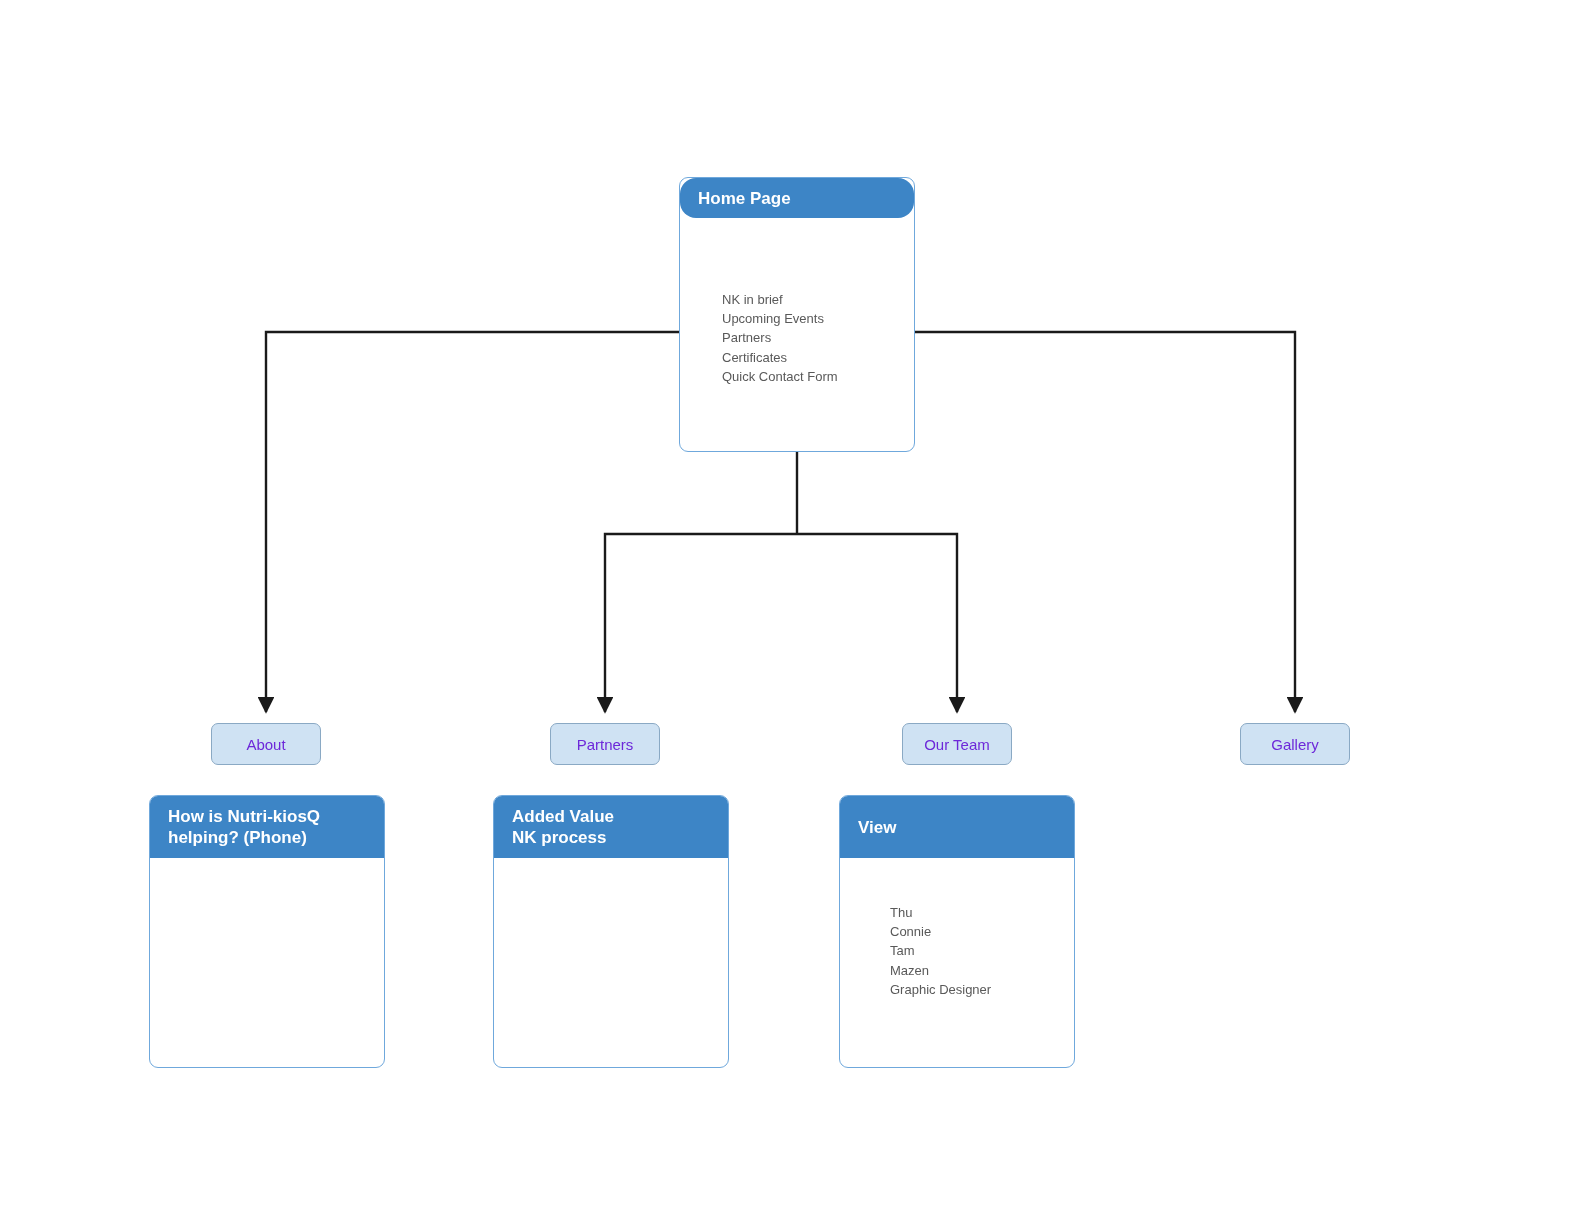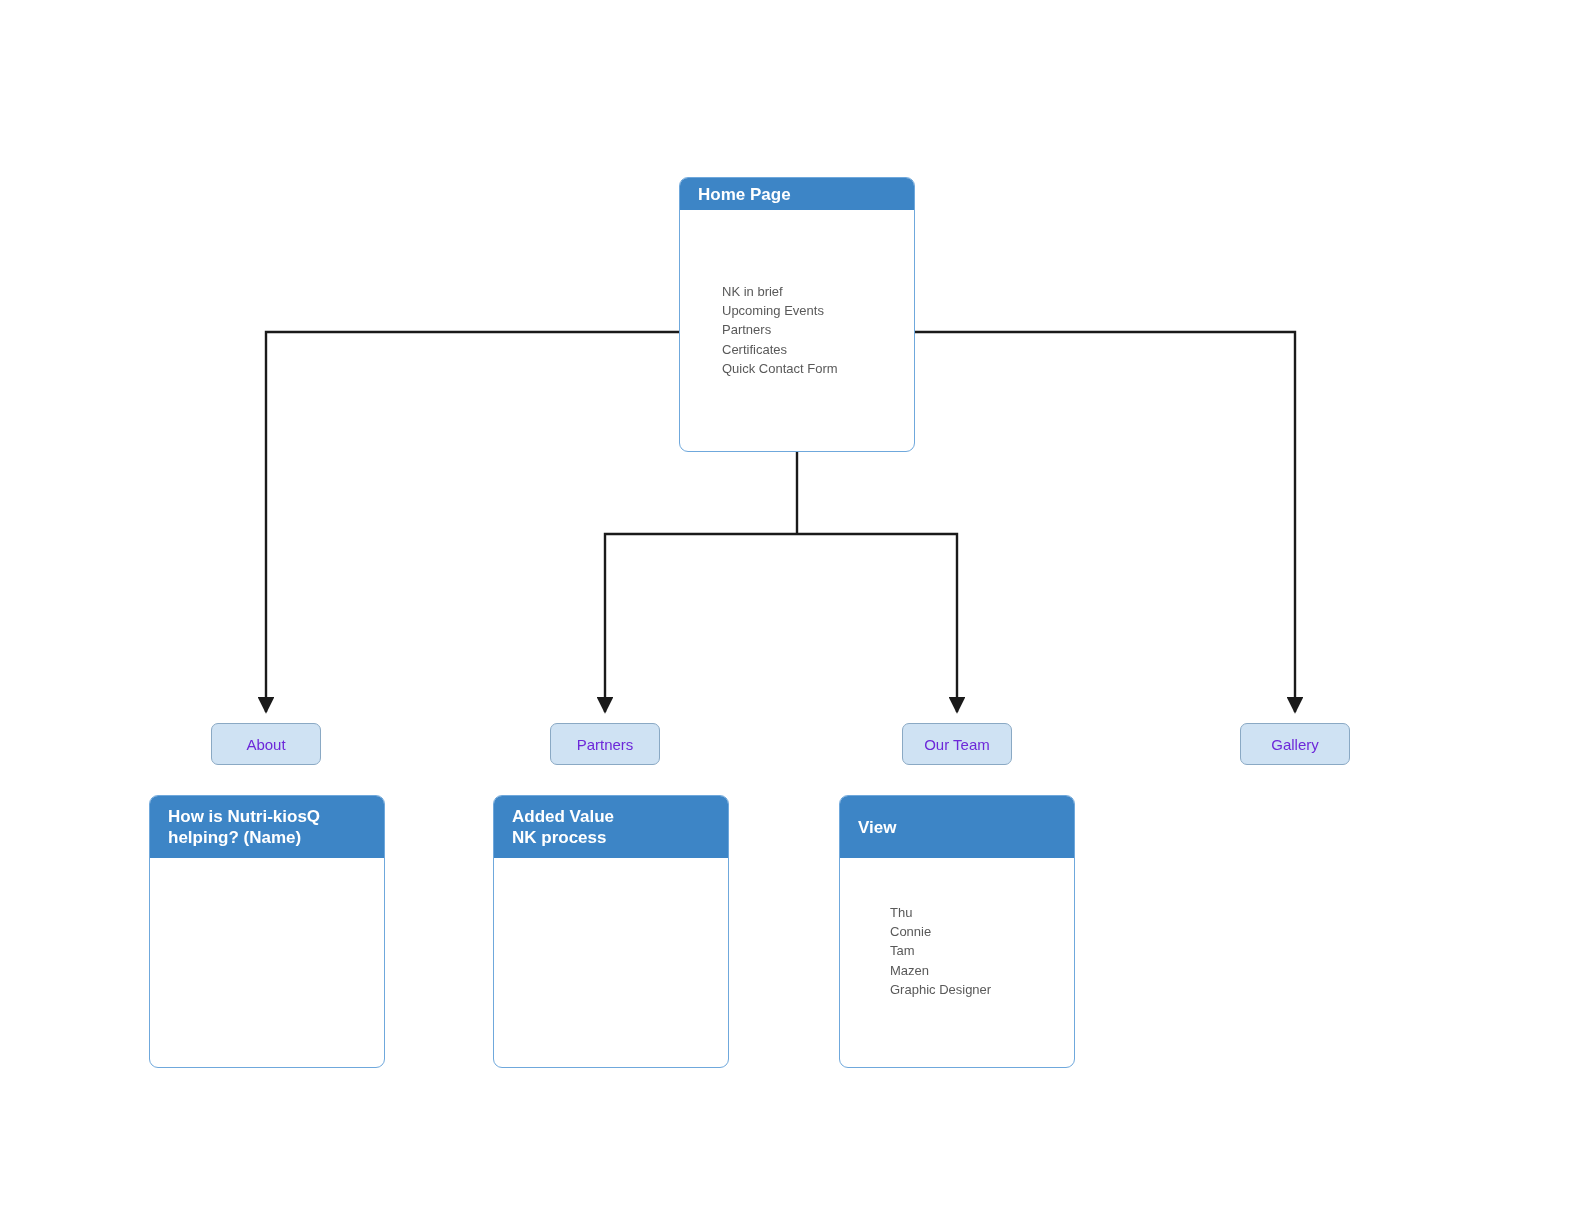--- a/index.html
+++ b/index.html
@@ -51,21 +51,21 @@
   }
   .card-body {
     box-sizing: border-box;
     color: #595959;
     font-size: 13px;
     line-height: 19.2px;
     white-space: pre-line;
   }
 
   
-  #node-home .card-header { height: 32px; font-size: 17px; }
+  #node-home .card-header { height: 40px; font-size: 17px; border-radius: 16px; }
   #node-home .card-body {
     padding: 72px 0 0 42px;
   }
 
   
   .detail .card-header { height: 62px; }
   .detail .card-body { padding-top: 26px; }
 
   
   .navbox {
@@ -125,21 +125,21 @@
   <div class="navbox" style="left:902px; top:723px; width:110px; height:42px;">
     <span>Our Team</span>
   </div>
 
   <div class="navbox" style="left:1240px; top:723px; width:110px; height:42px;">
     <span>Gallery</span>
   </div>
 
   <div class="card detail" style="left:149px; top:795px; width:236px; height:273px;">
     <div class="card-header">How is Nutri-kiosQ
-helping? (Name)</div>
+helping? (Phone)</div>
   </div>
 
   <div class="card detail" style="left:493px; top:795px; width:236px; height:273px;">
     <div class="card-header">Added Value
 NK process</div>
   </div>
 
   <div class="card detail" style="left:839px; top:795px; width:236px; height:273px;">
     <div class="card-header">View</div>
     <div class="card-body" style="padding-left:50px; padding-top:45px;">Thu

